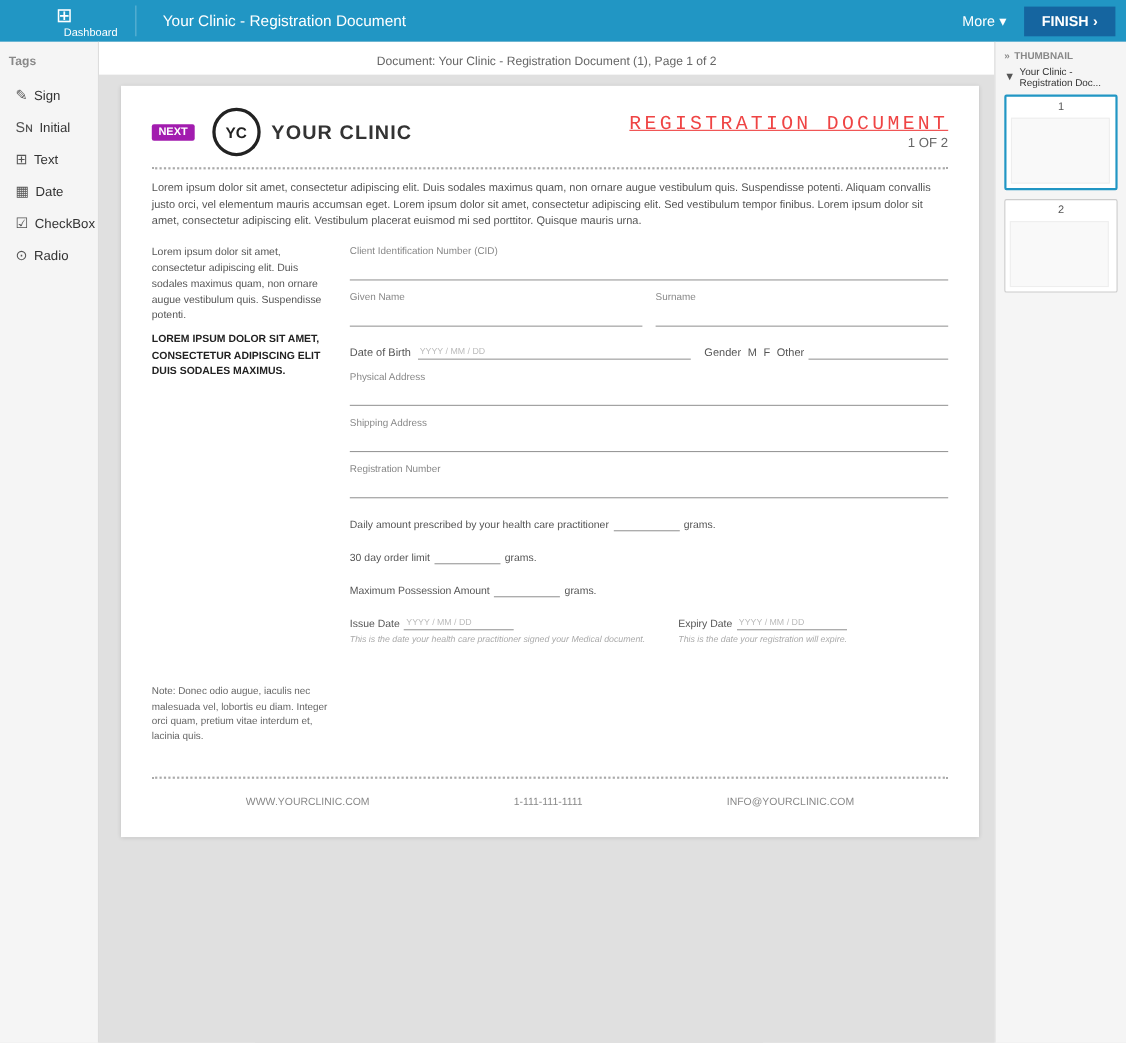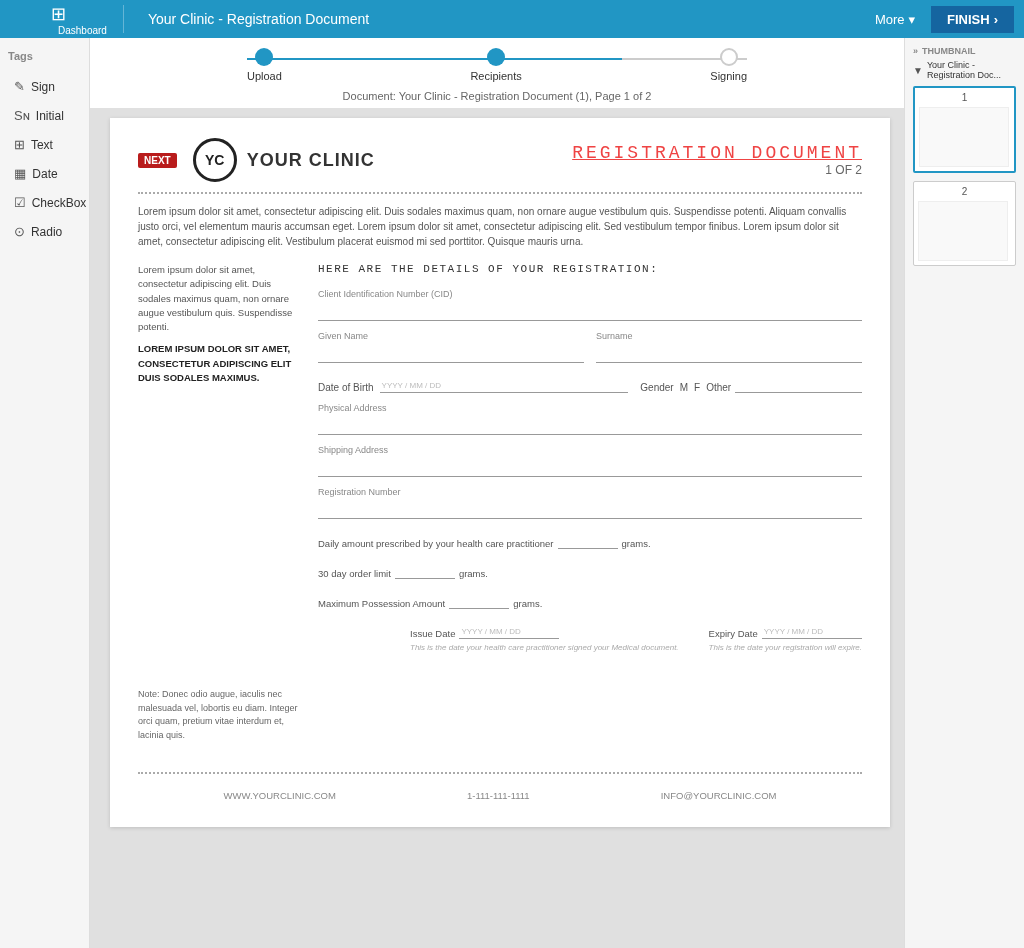--- a/index.html
+++ b/index.html
@@ -75,21 +75,21 @@
     .doc-page {
       background: white; width: 780px; margin: 0 auto;
       padding: 20px 28px; position: relative;
       box-shadow: 0 1px 4px rgba(0,0,0,0.15);
     }
 
     
     .doc-header { display: flex; align-items: center; justify-content: space-between; margin-bottom: 10px; }
     .logo-area { display: flex; align-items: center; gap: 10px; }
     .next-badge {
-      background: #b91c1c; color: white; font-size: 10px; font-weight: bold;
+      background: #a21caf; color: white; font-size: 10px; font-weight: bold;
       padding: 2px 6px; border-radius: 2px; margin-right: 6px;
     }
     .logo-circle {
       width: 44px; height: 44px; border-radius: 50%; border: 3px solid #222;
       display: flex; align-items: center; justify-content: center;
       font-weight: bold; font-size: 14px; color: #222;
     }
     .clinic-name { font-size: 18px; font-weight: bold; color: #333; letter-spacing: 1px; }
     .reg-title { text-align: right; }
     .reg-title-text { font-size: 18px; letter-spacing: 3px; color: #ef4444; font-family: 'Courier New', monospace; text-decoration: underline; }
@@ -113,21 +113,21 @@
     .field-line { border: none; border-bottom: 1px solid #999; width: 100%; height: 20px; display: block; }
     .field-row { display: flex; align-items: center; gap: 12px; margin-bottom: 10px; }
     .field-row .field-label { font-size: 9px; color: #888; white-space: nowrap; }
     .inline-label { font-size: 10px; color: #555; }
 
     .grams-row { display: flex; align-items: flex-end; gap: 4px; margin-bottom: 10px; }
     .grams-label { font-size: 9.5px; color: #555; }
     .grams-line { border: none; border-bottom: 1px solid #999; width: 60px; height: 20px; display: inline-block; }
     .grams-unit { font-size: 9.5px; color: #555; }
 
-    .dates-row { display: flex; gap: 30px; margin-bottom: 6px; justify-content: flex-end; }
+    .dates-row { display: flex; gap: 30px; margin-bottom: 6px; }
     .date-block { display: flex; flex-direction: column; }
     .date-block-input { display: flex; align-items: flex-end; gap: 4px; }
     .date-block-note { font-size: 8px; color: #aaa; margin-top: 4px; font-style: italic; }
 
     
     .bottom-note { font-size: 9px; color: #666; line-height: 1.5; margin-top: 20px; }
     .doc-footer-links { display: flex; justify-content: space-around; font-size: 9.5px; color: #888; padding: 6px 20px; }
 
     
     .right-sidebar {
@@ -200,38 +200,20 @@
     </div>
     <div class="tag-item">
       <span class="tag-icon">⊙</span>
       <span>Radio</span>
     </div>
   </div>
 
   <div class="center-content">
 
     <div class="progress-area">
-      <div class="progress-steps">
-        <div class="progress-line"></div>
-        <div class="progress-line-fill"></div>
-        <div class="step-group">
-          <div class="step-dot"></div>
-          <div class="step-label">Upload</div>
-        </div>
-        <div class="step-spacer"></div>
-        <div class="step-group">
-          <div class="step-dot"></div>
-          <div class="step-label">Recipients</div>
-        </div>
-        <div class="step-spacer"></div>
-        <div class="step-group">
-          <div class="step-dot inactive"></div>
-          <div class="step-label">Signing</div>
-        </div>
-      </div>
       <div class="doc-info">Document: Your Clinic - Registration Document (1), Page 1 of 2</div>
     </div>
 
     <div class="doc-outer">
       <div class="doc-page">
 
         <div class="doc-header">
           <div class="logo-area">
             <span class="next-badge">NEXT</span>
             <div class="logo-circle">YC</div>
@@ -246,21 +228,20 @@
         <hr class="dotted-line">
 
         <div class="doc-body-text">Lorem ipsum dolor sit amet, consectetur adipiscing elit. Duis sodales maximus quam, non ornare augue vestibulum quis. Suspendisse potenti. Aliquam convallis justo orci, vel elementum mauris accumsan eget. Lorem ipsum dolor sit amet, consectetur adipiscing elit. Sed vestibulum tempor finibus. Lorem ipsum dolor sit amet, consectetur adipiscing elit. Vestibulum placerat euismod mi sed porttitor. Quisque mauris urna.</div>
 
         <div class="two-col">
           <div class="left-col">
             <div class="left-col-text">Lorem ipsum dolor sit amet, consectetur adipiscing elit. Duis sodales maximus quam, non ornare augue vestibulum quis. Suspendisse potenti.</div>
             <div class="left-col-bold">LOREM IPSUM DOLOR SIT AMET, CONSECTETUR ADIPISCING ELIT DUIS SODALES MAXIMUS.</div>
           </div>
           <div class="right-col">
-            <div class="form-section-title">HERE ARE THE DETAILS OF YOUR REGISTRATION:</div>
 
             <div class="form-field">
               <div class="field-label">Client Identification Number (CID)</div>
               <div class="field-line"></div>
             </div>
 
             <div class="field-row">
               <div style="flex:1;">
                 <div class="field-label">Given Name</div>
                 <div class="field-line"></div>

